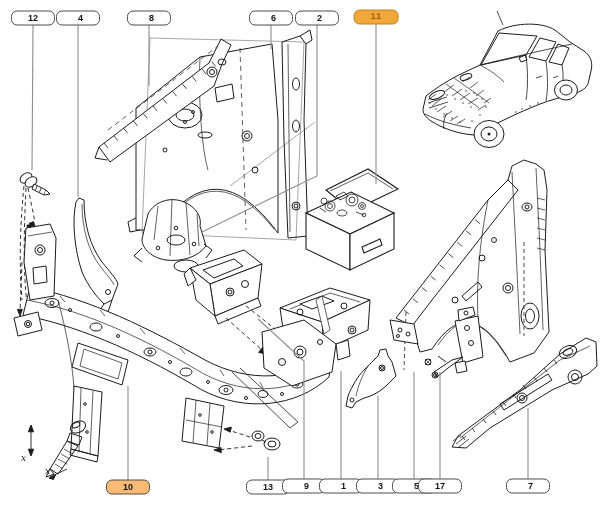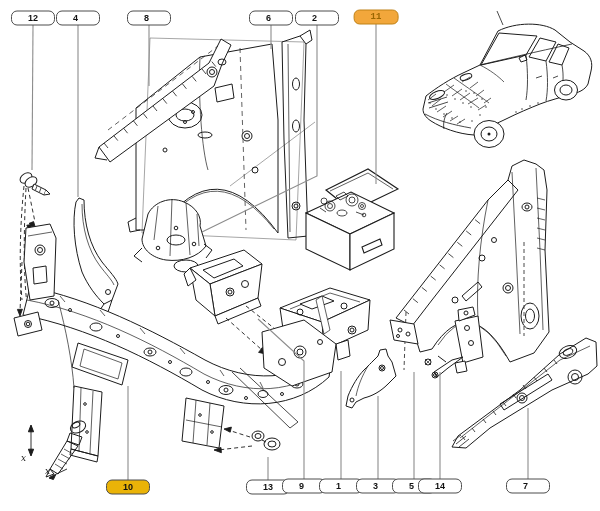--- a/index.html
+++ b/index.html
@@ -3,21 +3,21 @@
 <meta charset="utf-8">
 <style>
   html,body{margin:0;padding:0;background:#ffffff;}
   body{font-family:"Liberation Sans",sans-serif;}
   .stage{position:relative;width:600px;height:511px;background:#ffffff;overflow:hidden;}
   .stage svg{position:absolute;left:0;top:0;}
   #callout-layer{position:absolute;left:0;top:0;width:600px;height:511px;}
   .callout{
     position:absolute;transform:translate(-50%,-50%);
     min-width:10px;height:11px;line-height:11px;padding:1px 16px;
-    text-align:left;font-size:9px;font-weight:bold;
+    text-align:right;font-size:9px;font-weight:bold;
     font-family:"Liberation Sans",sans-serif;cursor:pointer;user-select:none;border-radius:6px;
   }
   .leader{fill:none;stroke:#8c8c8c;stroke-width:1.1;}
   .dim{font:italic 9px "DejaVu Serif",serif;fill:#1c1c1c;stroke:none;}
 </style>
 </head>
 <body>
 
 <div class="stage">
 <svg width="600" height="511" viewBox="0 0 600 511">
@@ -372,22 +372,22 @@
       </g>
 </svg>
 
 <div id="callout-layer">
       <div class="callout" style="left: 33px; top: 18px; background: rgb(255, 255, 255); border: 1px solid rgb(77, 77, 77); color: rgb(17, 17, 17);">12</div>
       <div class="callout" style="left: 78px; top: 18px; background: rgb(255, 255, 255); border: 1px solid rgb(77, 77, 77); color: rgb(17, 17, 17);">4</div>
       <div class="callout" style="left: 149px; top: 18px; background: rgb(255, 255, 255); border: 1px solid rgb(77, 77, 77); color: rgb(17, 17, 17);">8</div>
       <div class="callout" style="left: 271px; top: 18px; background: rgb(255, 255, 255); border: 1px solid rgb(77, 77, 77); color: rgb(17, 17, 17);">6</div>
       <div class="callout" style="left: 317px; top: 18px; background: rgb(255, 255, 255); border: 1px solid rgb(77, 77, 77); color: rgb(17, 17, 17);">2</div>
       <div class="callout highlighted" style="left: 376px; top: 17px; background: rgb(242, 167, 59); border: 1px solid rgb(191, 129, 22); color: rgb(153, 102, 0); font-family: Liberation Mono, monospace;">11</div>
-      <div class="callout" style="left: 128px; top: 487px; background: #eab308; border: 1px solid rgb(77, 77, 77); color: rgb(17, 17, 17);">10</div>
+      <div class="callout" style="left: 128px; top: 487px; background: #fdba74; border: 1px solid rgb(77, 77, 77); color: rgb(17, 17, 17);">10</div>
       <div class="callout" style="left: 268px; top: 487px; background: rgb(255, 255, 255); border: 1px solid rgb(77, 77, 77); color: rgb(17, 17, 17);">13</div>
       <div class="callout" style="left: 304px; top: 486px; background: rgb(255, 255, 255); border: 1px solid rgb(77, 77, 77); color: rgb(17, 17, 17);">9</div>
       <div class="callout" style="left: 341px; top: 486px; background: rgb(255, 255, 255); border: 1px solid rgb(77, 77, 77); color: rgb(17, 17, 17);">1</div>
       <div class="callout" style="left: 378px; top: 486px; background: rgb(255, 255, 255); border: 1px solid rgb(77, 77, 77); color: rgb(17, 17, 17);">3</div>
       <div class="callout" style="left: 414px; top: 486px; background: rgb(255, 255, 255); border: 1px solid rgb(77, 77, 77); color: rgb(17, 17, 17);">5</div>
-      <div class="callout" style="left: 440px; top: 486px; background: rgb(255, 255, 255); border: 1px solid rgb(77, 77, 77); color: rgb(17, 17, 17);">14</div>
+      <div class="callout" style="left: 440px; top: 486px; background: rgb(255, 255, 255); border: 1px solid rgb(77, 77, 77); color: rgb(17, 17, 17);">17</div>
       <div class="callout" style="left: 528px; top: 486px; background: rgb(255, 255, 255); border: 1px solid rgb(77, 77, 77); color: rgb(17, 17, 17);">7</div>
     </div>
 </div>
 
 </body></html>

